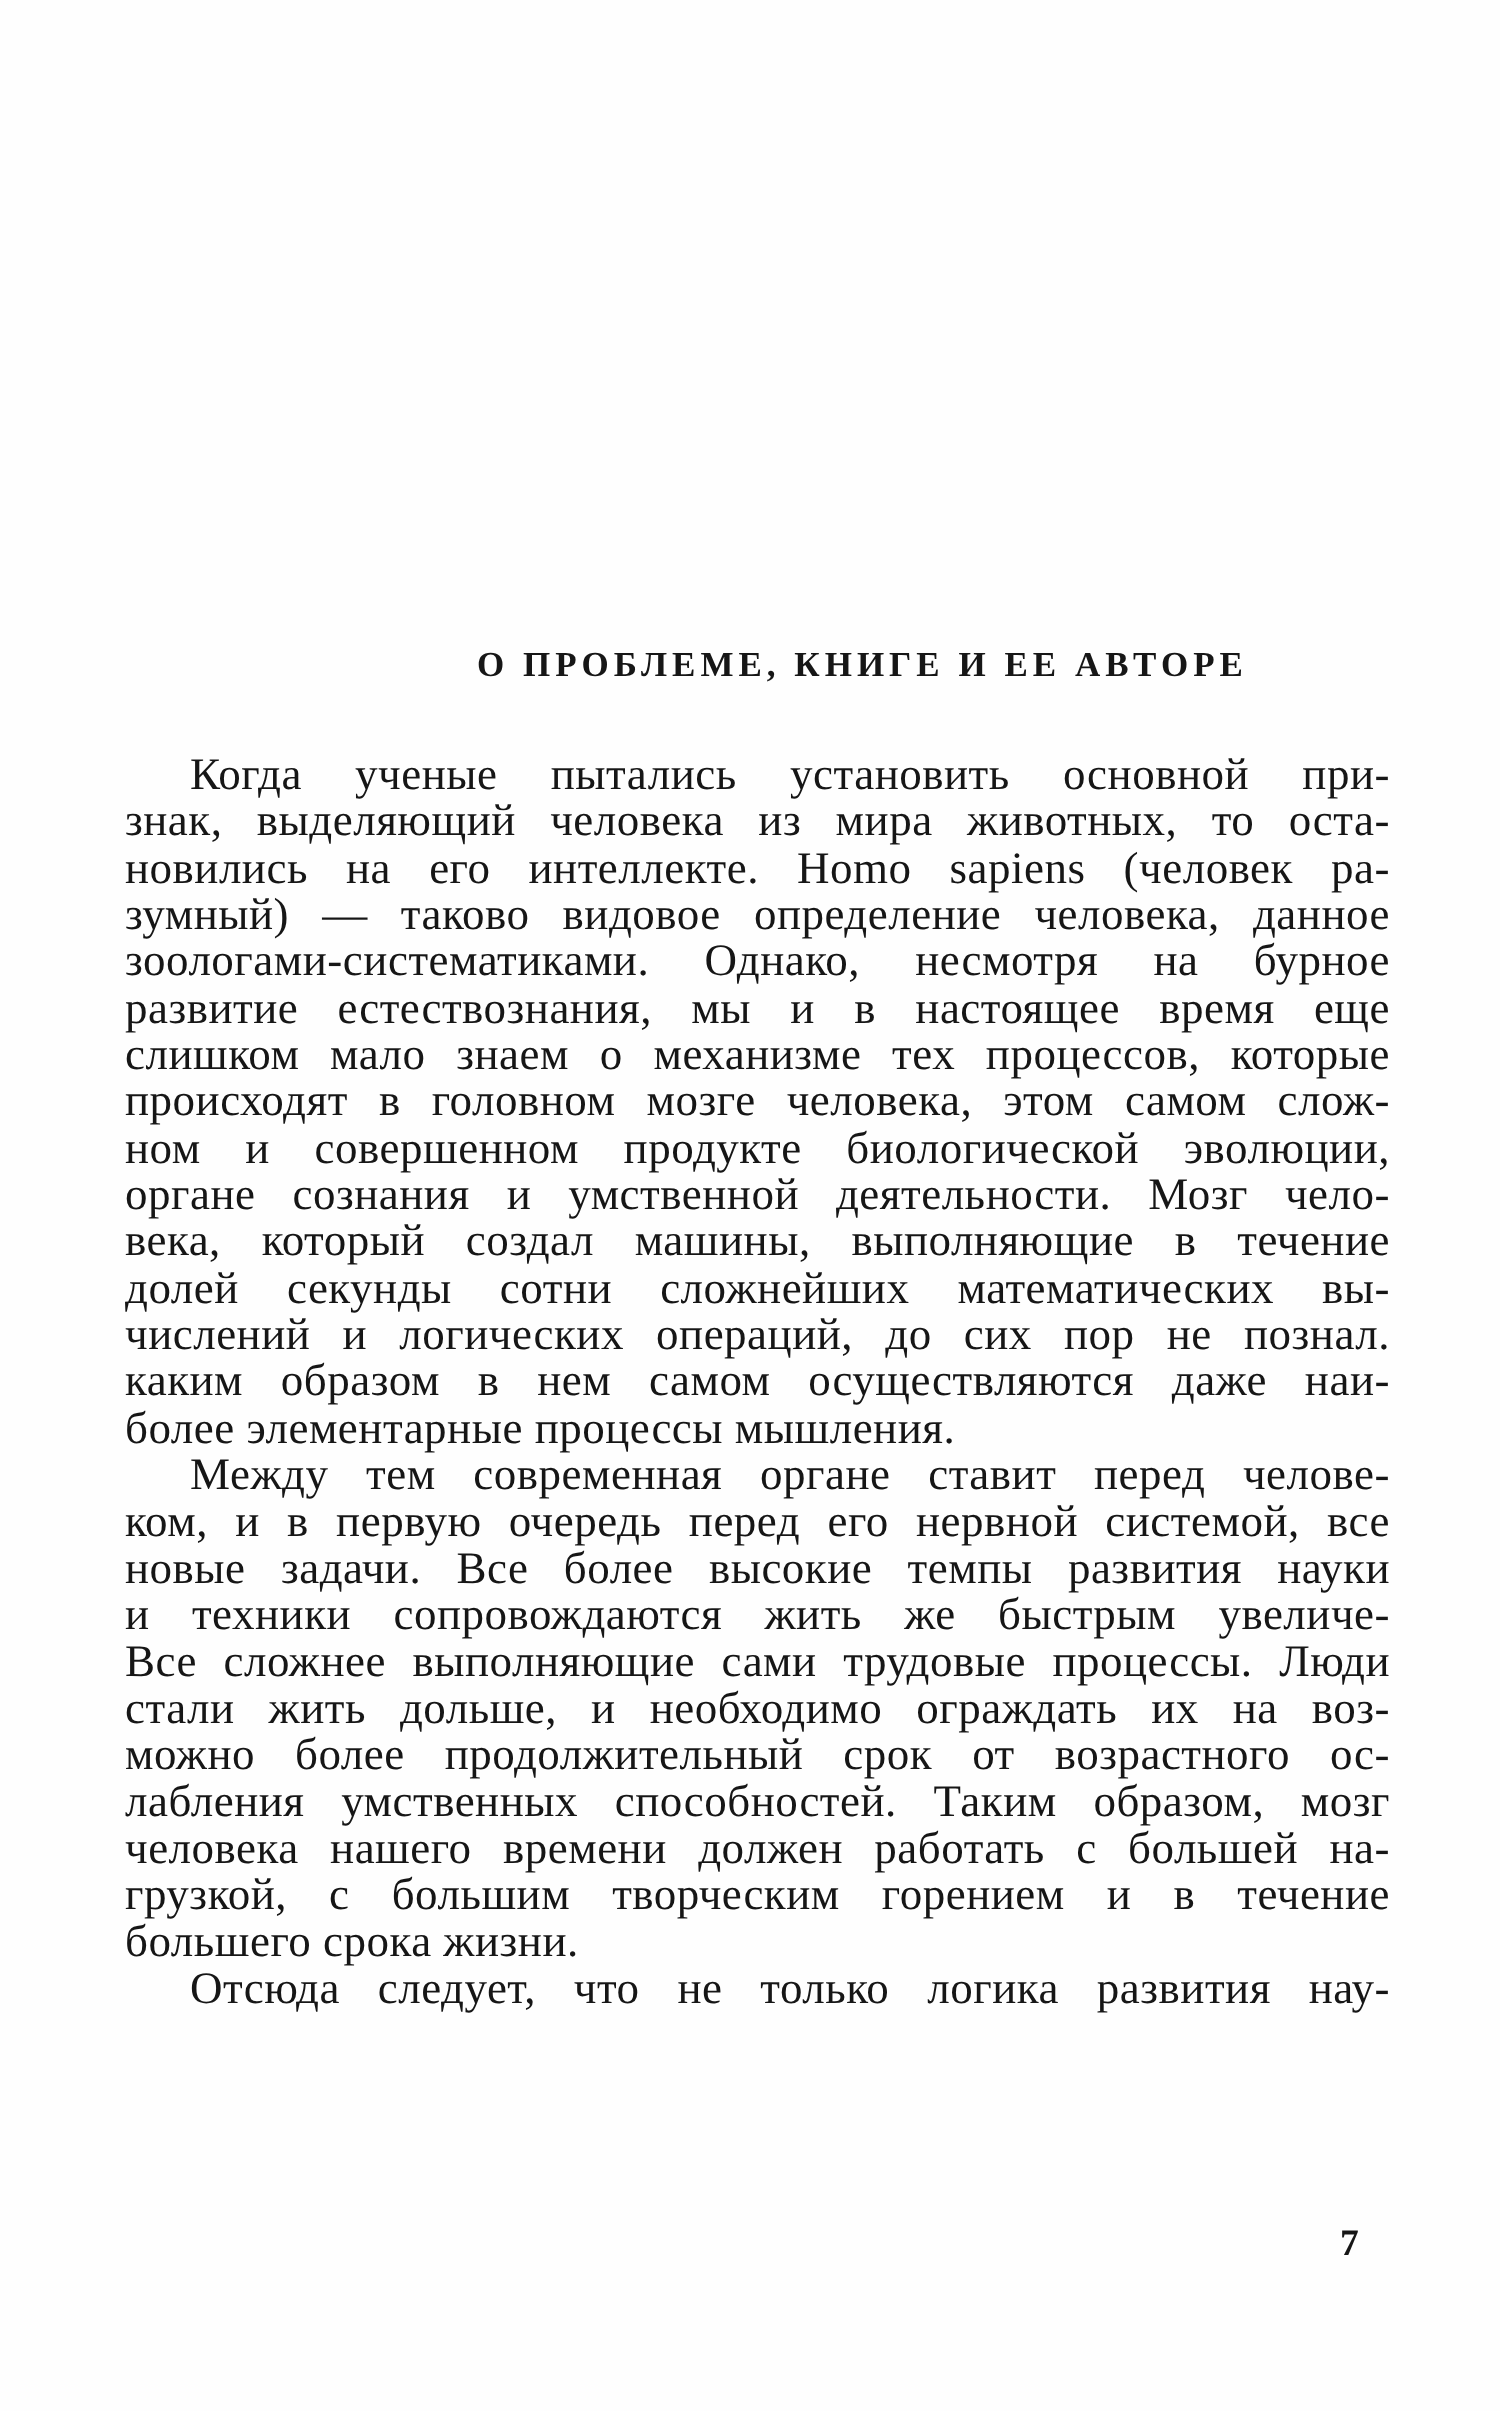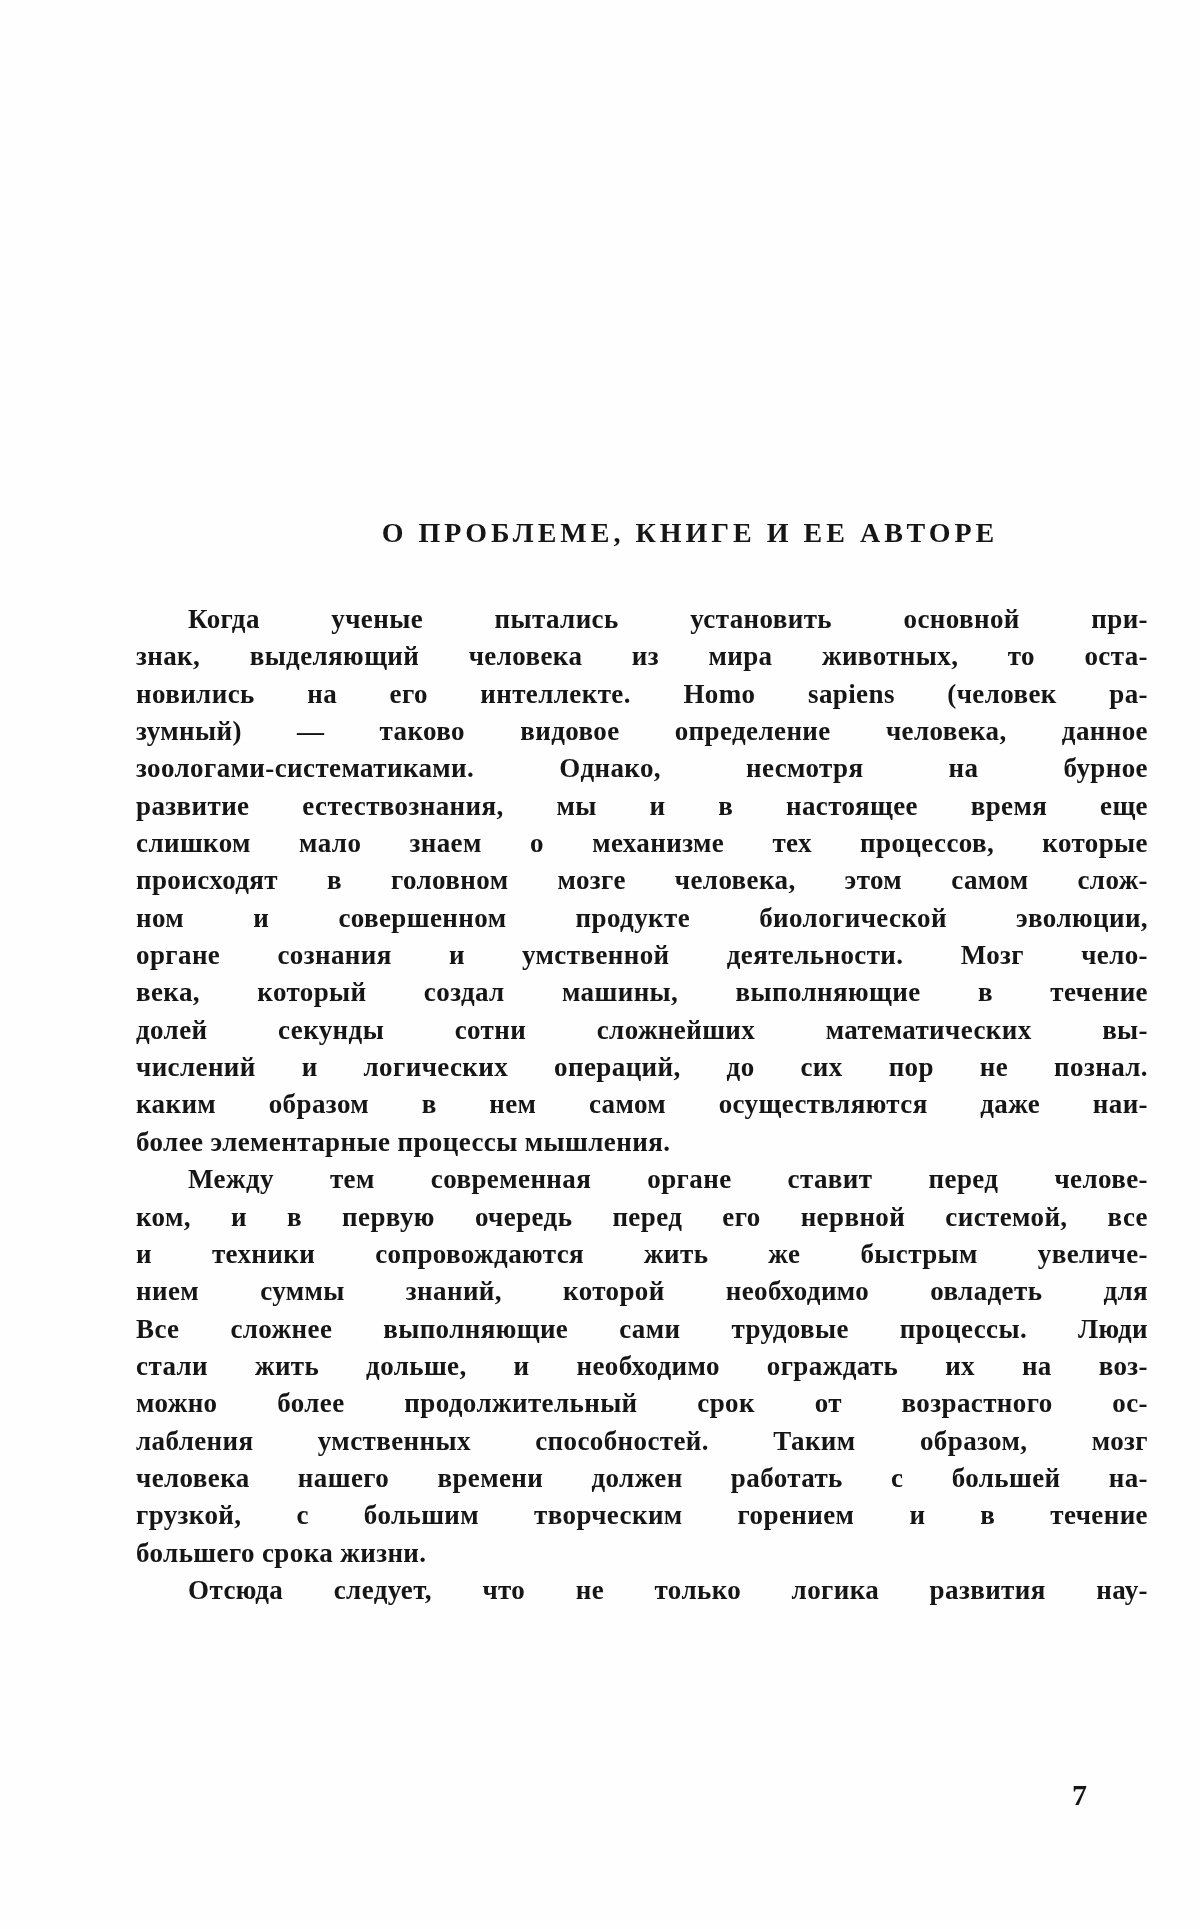--- a/index.html
+++ b/index.html
@@ -26,24 +26,23 @@
     font-weight: 700;
     letter-spacing: 4px;
     white-space: nowrap;
     margin-top: 28px;
   }
   .body-block {
     position: absolute;
     top: 601px;
     left: 100px;
     width: 1012px;
-    font-size: 27px;
-    font-weight: 700;
+    font-size: 36px;
+    font-weight: 400;
     letter-spacing: 0.4px;
-    margin-left: 36px;
   }
   .text-line {
     line-height: 37.35px;
     height: 37.35px;
     text-align: justify;
     text-align-last: justify;
     white-space: normal;
     overflow: visible;
   }
   .text-line.indent {
@@ -79,22 +78,22 @@
     <div class="text-line">происходят в головном мозге человека, этом самом слож-</div>
     <div class="text-line">ном и совершенном продукте биологической эволюции,</div>
     <div class="text-line">органе сознания и умственной деятельности. Мозг чело-</div>
     <div class="text-line">века, который создал машины, выполняющие в течение</div>
     <div class="text-line">долей секунды сотни сложнейших математических вы-</div>
     <div class="text-line">числений и логических операций, до сих пор не познал.</div>
     <div class="text-line">каким образом в нем самом осуществляются даже наи-</div>
     <div class="text-line para-end">более элементарные процессы мышления.</div>
     <div class="text-line indent">Между тем современная органе ставит перед челове-</div>
     <div class="text-line">ком, и в первую очередь перед его нервной системой, все</div>
+    <div class="text-line">новые задачи. Все более высокие темпы развития науки</div>
     <div class="text-line">и техники сопровождаются жить же быстрым увеличе-</div>
-    <div class="text-line">нием суммы знаний, которой необходимо овладеть для</div>
     <div class="text-line">Все сложнее выполняющие сами трудовые процессы. Люди</div>
     <div class="text-line">стали жить дольше, и необходимо ограждать их на воз-</div>
     <div class="text-line">можно более продолжительный срок от возрастного ос-</div>
     <div class="text-line">лабления умственных способностей. Таким образом, мозг</div>
     <div class="text-line">человека нашего времени должен работать с большей на-</div>
     <div class="text-line">грузкой, с большим творческим горением и в течение</div>
     <div class="text-line para-end">большего срока жизни.</div>
     <div class="text-line indent">Отсюда следует, что не только логика развития нау-</div>
   </div>
 

